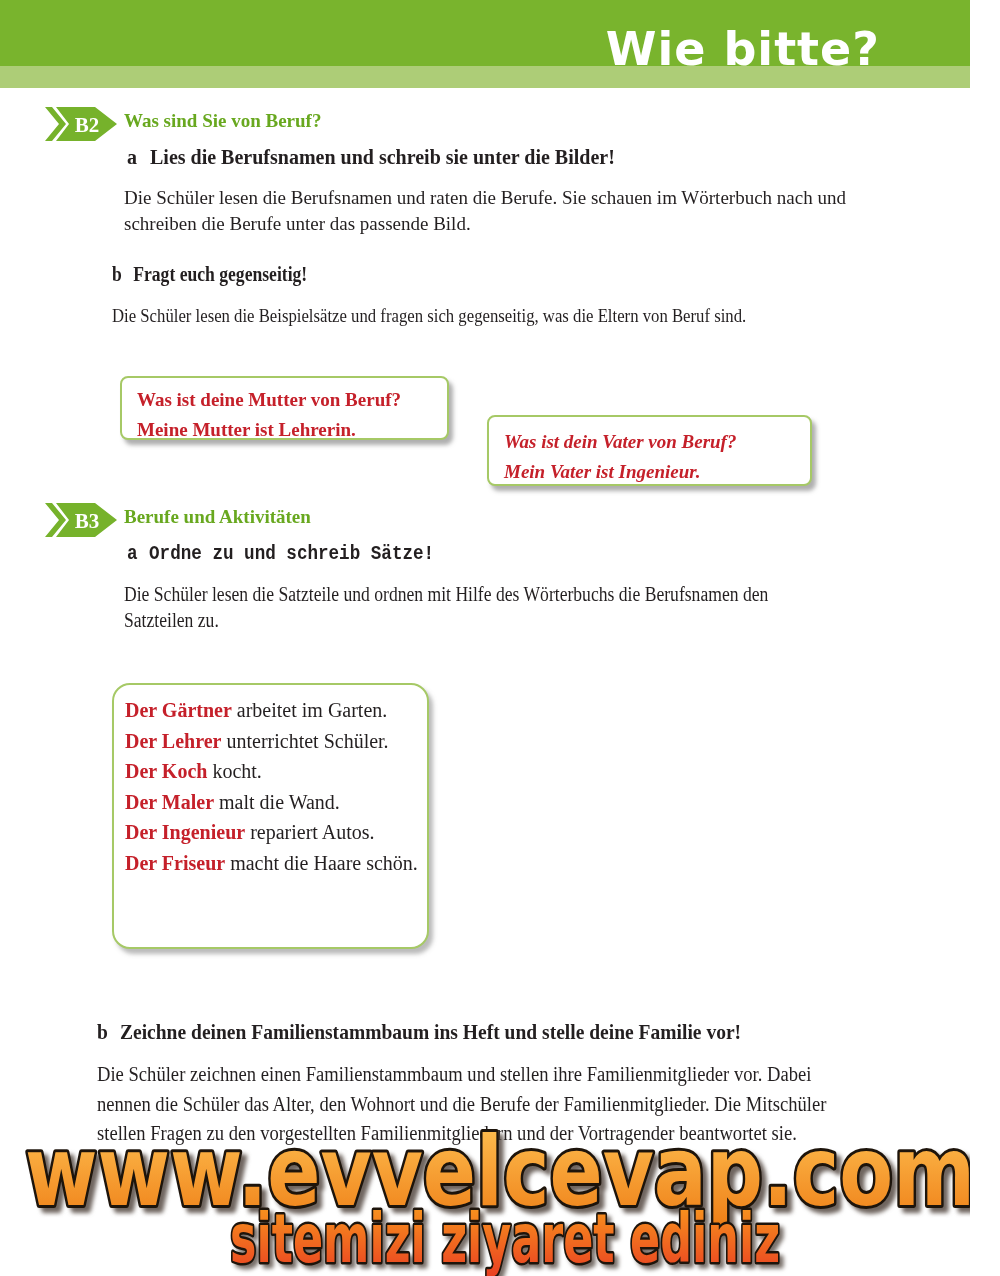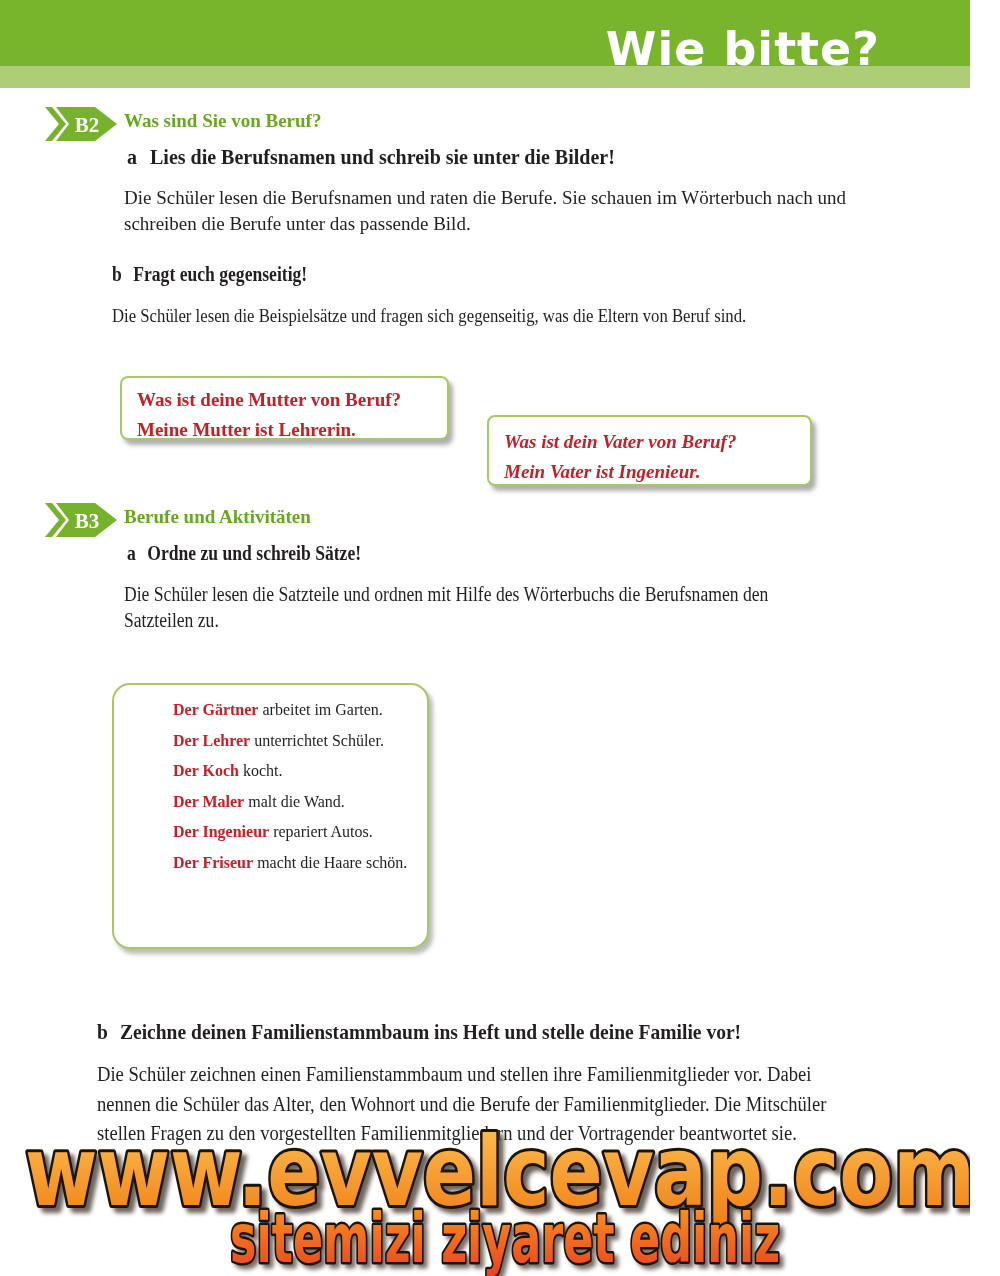--- a/index.html
+++ b/index.html
@@ -40,21 +40,21 @@
   }
   .bubble .bline{font-weight:bold;font-size:19px;line-height:30px;color:#c5202a;white-space:nowrap;}
   .bubble.italic .bline{font-style:italic;}
   
   .listbox{
     position:absolute;left:112px;top:683px;width:317px;height:266px;
     background:#ffffff;border:2px solid #a6c966;border-radius:18px;
     box-shadow:4px 5px 4px rgba(120,120,120,0.5);
     padding:10px 0 0 11px;box-sizing:border-box;
   }
-  .lrow{font-size:16px;line-height:30.5px;white-space:nowrap;margin-left:48px;}
+  .lrow{font-size:20px;line-height:30.5px;white-space:nowrap;}
   .lrow .subject{font-weight:bold;color:#c5202a;}
   
   .wm{position:absolute;left:0;overflow:visible;}
   .wm text{
     font-family:"DejaVu Sans","Liberation Sans",sans-serif;
     font-weight:bold;stroke:#1d140b;stroke-linejoin:round;paint-order:stroke fill;
   }
   .wm1{top:1108px;filter:drop-shadow(5px 5px 2px rgba(75,63,55,0.8));}
   .wm2{top:1196px;filter:drop-shadow(4px 4px 2px rgba(75,63,55,0.75));}
 </style>
@@ -97,21 +97,21 @@
     <div class="bline">Mein Vater ist Ingenieur.</div>
   </div>
 
   <svg class="badge" style="left:45px;top:503px;" viewBox="0 0 72 34">
     <polygon points="0,0 7,0 21,17 7,34 0,34 14,17" fill="#76b22b"></polygon>
     <polygon points="11,0 50,0 72,17 50,34 11,34 24,17" fill="#76b22b"></polygon>
     <text x="42" y="25" text-anchor="middle">B3</text>
   </svg>
   <div class="sec-title" style="left:124px;top:507px;">Berufe und Aktivitäten</div>
 
-  <div class="task" style="left:127px;top:542px;">
+  <div class="task" style="left:127px;top:542px;font-family:Liberation Mono, monospace;">
     <span class="cond" style="display:inline-block;"><span class="tlabel">a</span><span>Ordne zu und schreib Sätze!</span></span>
   </div>
 
   <div class="para cond" style="left:124px;top:581px;font-size:20px;">Die Schüler lesen die Satzteile und ordnen mit Hilfe des Wörterbuchs die Berufsnamen den
 Satzteilen zu.</div>
 
   <div class="listbox">
     <div class="lrow"><span class="subject">Der Gärtner</span><span> arbeitet im Garten.</span></div>
     <div class="lrow"><span class="subject">Der Lehrer</span><span> unterrichtet Schüler.</span></div>
     <div class="lrow"><span class="subject">Der Koch</span><span> kocht.</span></div>

